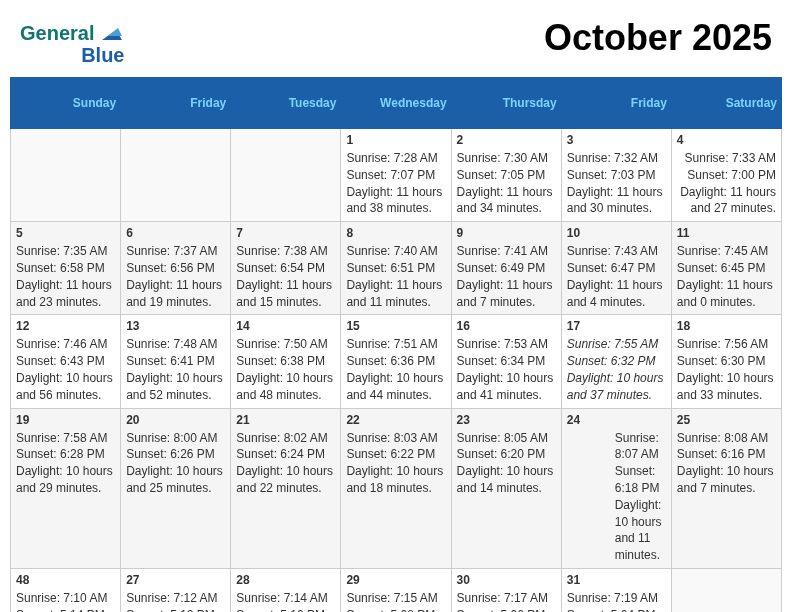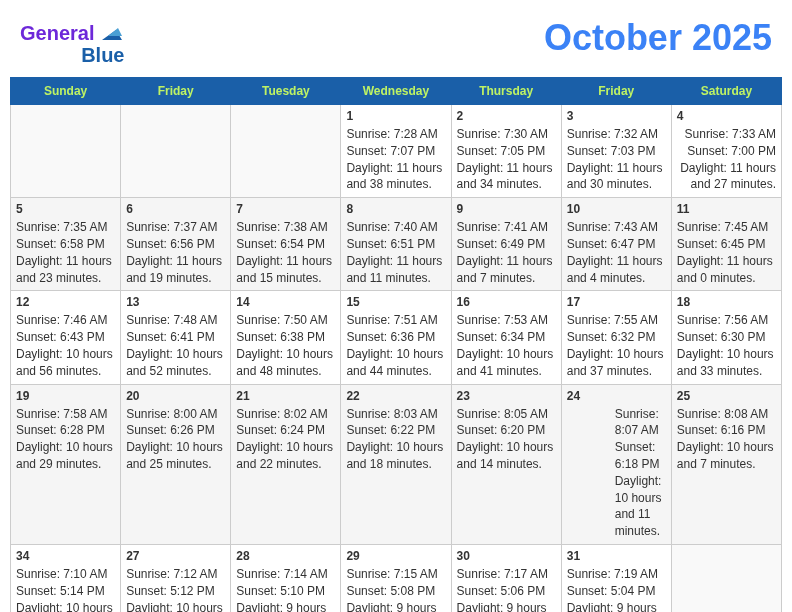--- a/index.html
+++ b/index.html
@@ -19,38 +19,38 @@
     .logo {
       display: flex;
       align-items: center;
     }
     .title-section {
       text-align: right;
     }
     .month-title {
       font-size: 36px;
       font-weight: bold;
-      color: #3b82f6;
+      color: #000000;
       line-height: 1.1;
     }
     .location {
       font-size: 16px;
       color: #555;
     }
     .calendar {
       width: 100%;
       border-collapse: collapse;
       margin-top: 4px;
       font-size: 11px;
     }
     .calendar th {
       background: #1a5fa8;
-      color: #bef264;
-      padding: 6px 4px;
-      text-align: center;
+      color: #7dd3fc;
+      padding: 18px 4px;
+      text-align: right;
       font-size: 12px;
       font-weight: bold;
       border: 1px solid #1a5fa8;
     }
     .calendar td {
       border: 1px solid #ccc;
       padding: 4px 5px;
       vertical-align: top;
       width: calc(100%/7);
       min-height: 70px;
@@ -78,21 +78,21 @@
       color: #333;
     }
   </style>
 </head>
 <body>
 
 <div class="header">
   <div class="logo">
     <div>
       <div style="display:flex;align-items:center;">
-        <span style="font-size:20px;font-weight:bold;color:#6d28d9;">General</span>
+        <span style="font-size:20px;font-weight:bold;color:#0f766e;">General</span>
         <svg width="30" height="30" viewBox="0 0 30 30">
           <polygon points="8,22 22,12 28,22" fill="#1a5fa8"></polygon>
           <polygon points="14,18 24,10 28,18" fill="#4a9fd4"></polygon>
         </svg>
       </div>
       <div style="font-size:20px;font-weight:bold;color:#1a5fa8;margin-top:-4px;text-align:right;">Blue</div>
     </div>
   </div>
   <div class="title-section">
     <div class="month-title">October 2025</div>
@@ -211,21 +211,21 @@
 Daylight: 10 hours and 44 minutes.</div>
         </td>
         <td>
           <span class="day-num">16</span>
           <div class="day-info" style="white-space: pre-line;">Sunrise: 7:53 AM
 Sunset: 6:34 PM
 Daylight: 10 hours and 41 minutes.</div>
         </td>
         <td>
           <span class="day-num">17</span>
-          <div class="day-info" style="white-space: pre-line;">Sunrise: 7:55 AM
+          <div class="day-info" style="white-space: pre-line; font-style: italic;">Sunrise: 7:55 AM
 Sunset: 6:32 PM
 Daylight: 10 hours and 37 minutes.</div>
         </td>
         <td>
           <span class="day-num">18</span>
           <div class="day-info" style="white-space: pre-line;">Sunrise: 7:56 AM
 Sunset: 6:30 PM
 Daylight: 10 hours and 33 minutes.</div>
         </td>
       </tr>
@@ -268,21 +268,21 @@
         </td>
         <td>
           <span class="day-num">25</span>
           <div class="day-info" style="white-space: pre-line;">Sunrise: 8:08 AM
 Sunset: 6:16 PM
 Daylight: 10 hours and 7 minutes.</div>
         </td>
       </tr>
       <tr>
         <td>
-          <span class="day-num">34</span>
+          <span class="day-num">48</span>
           <div class="day-info" style="white-space: pre-line;">Sunrise: 7:10 AM
 Sunset: 5:14 PM
 Daylight: 10 hours and 3 minutes.</div>
         </td>
         <td>
           <span class="day-num">27</span>
           <div class="day-info" style="white-space: pre-line;">Sunrise: 7:12 AM
 Sunset: 5:12 PM
 Daylight: 10 hours and 0 minutes.</div>
         </td>

